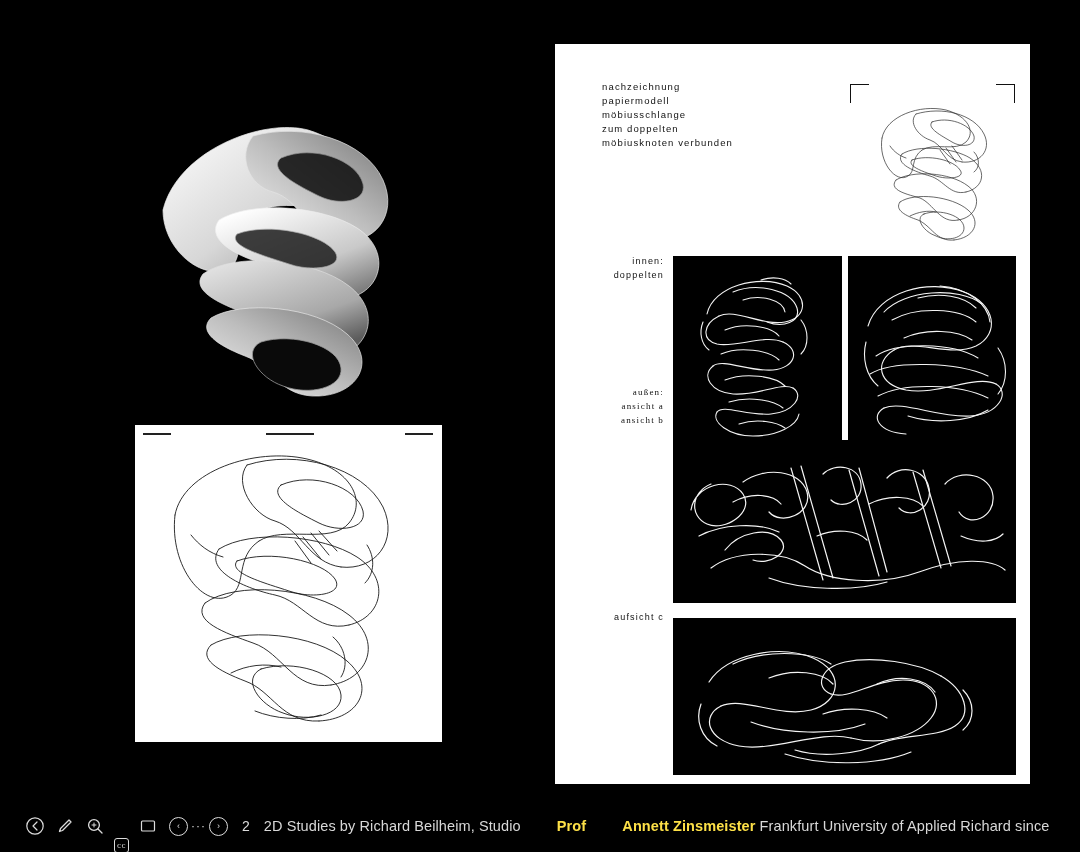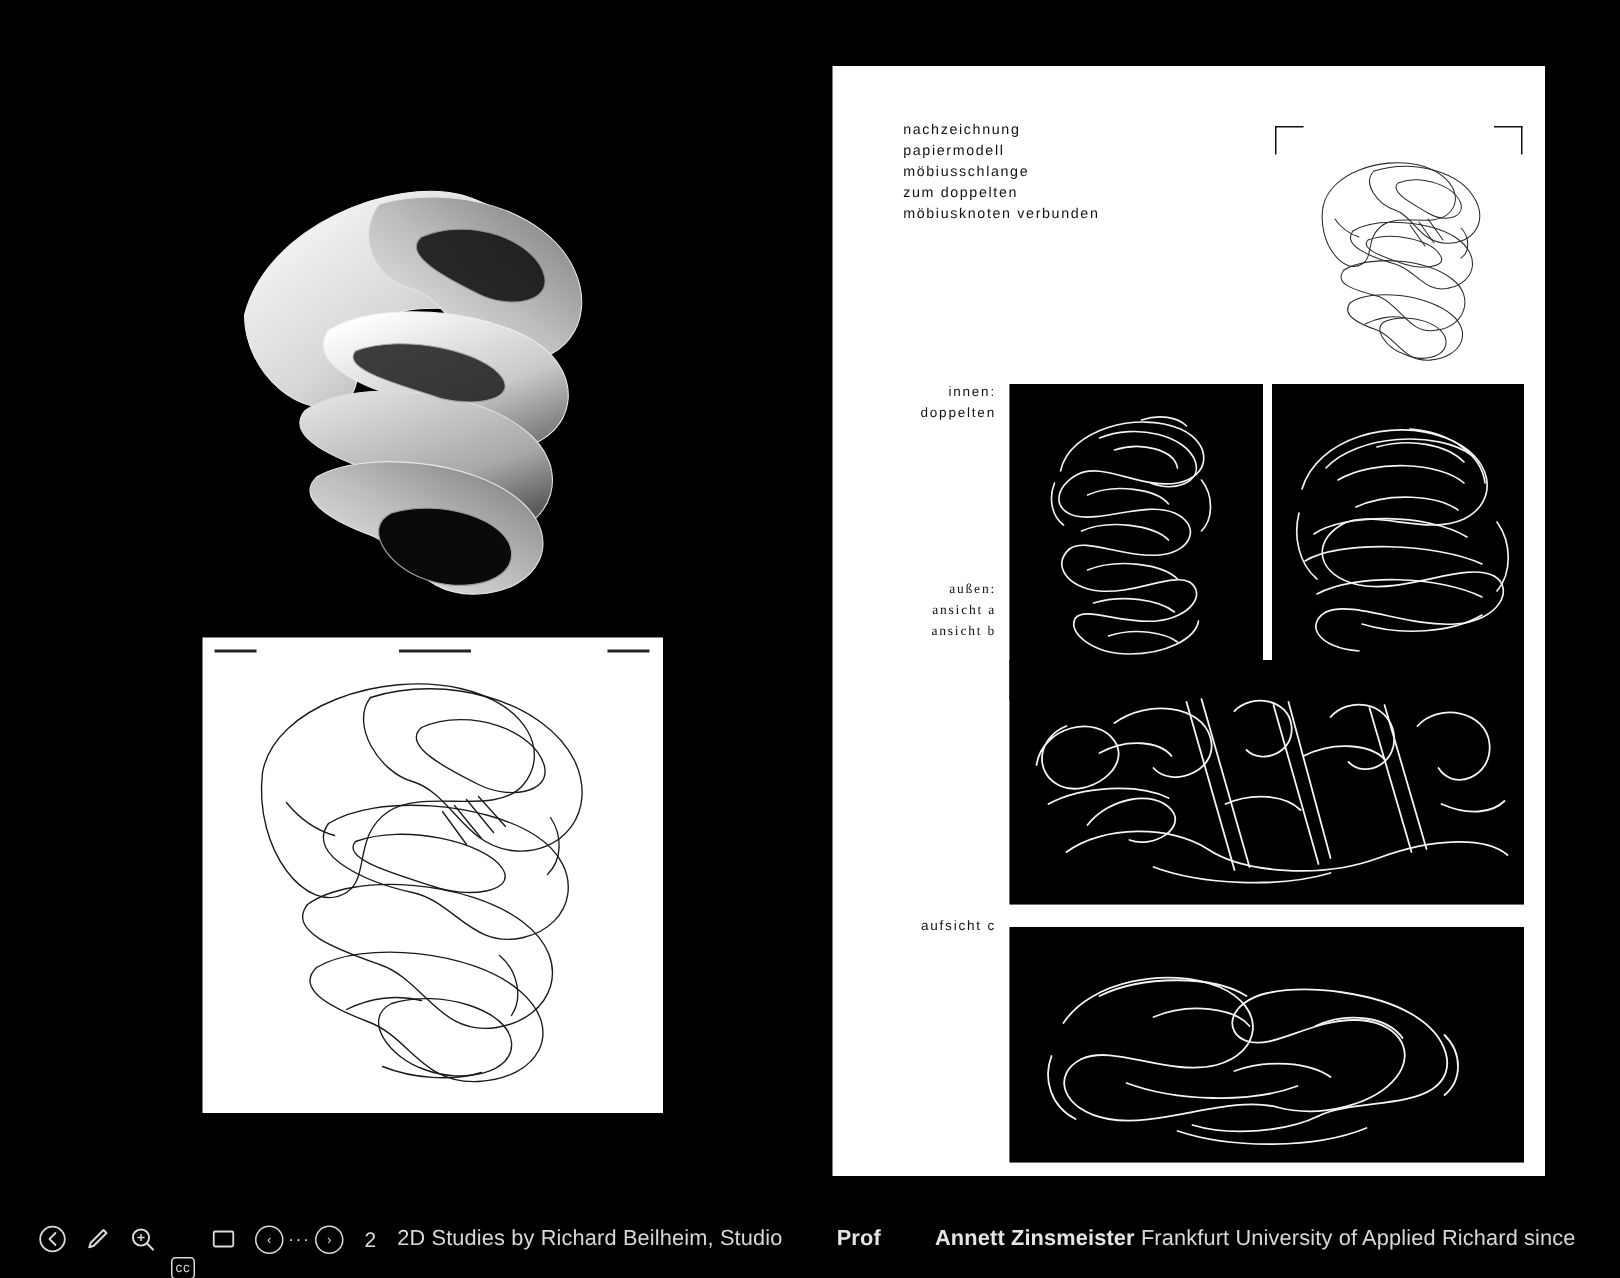--- a/index.html
+++ b/index.html
@@ -150,21 +150,21 @@
   }
   .tool-icon svg { display: block; }
   .cc-badge {
     border: 1.4px solid #dcdcdc;
     border-radius: 3px;
     font-size: 9px;
     line-height: 1;
     padding: 2px 2px;
     letter-spacing: 0.5px;
     color: #dcdcdc;
-    font-family: Liberation Sans, sans-serif;
+    font-family: Liberation Serif, serif;
     margin-top: 38px;
   }
   .page-nav {
     display: flex;
     align-items: center;
     color: #dcdcdc;
     font-size: 13px;
     margin-right: 10px;
     flex: 0 0 auto;
   }
@@ -192,21 +192,21 @@
     margin-left: 2px;
     flex: 0 0 auto;
   }
   .caption-bar {
     color: #d8d8d8;
     font-size: 14.5px;
     white-space: nowrap;
     margin-left: 8px;
     letter-spacing: 0.1px;
   }
-  .caption-bar b { font-weight: bold; color: #e5e5e5; padding-left: 32px; }
+  .caption-bar b { font-weight: bold; color: #fde047; padding-left: 32px; }
 </style>
 </head>
 <body>
 
 <div class="stage">
 
   <div class="left-col">
 
     <div class="model-render">
       <svg width="310" height="320" viewBox="0 0 310 320" xmlns="http://www.w3.org/2000/svg">

